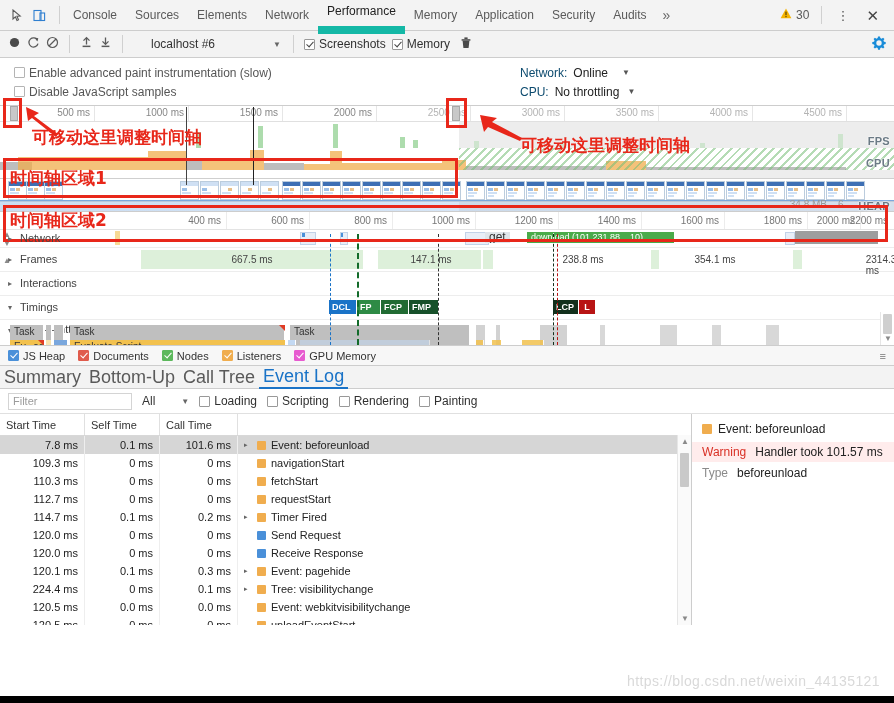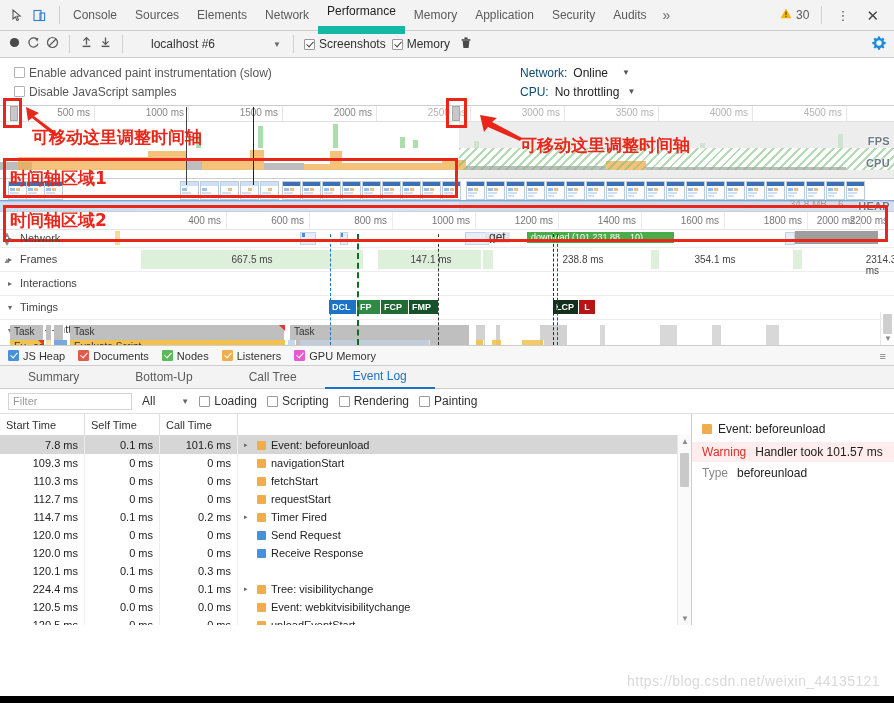--- a/index.html
+++ b/index.html
@@ -154,21 +154,21 @@
     border-bottom:1px solid #cdcdcd;background:#f7f7f7;font-size:11px;color:#333;
   }
   .memrow .chk2{display:inline-flex;align-items:center;gap:4px;}
   .memrow .hamb{margin-left:auto;color:#777;font-size:11px;}
   .tickmark{position:relative;width:11px;height:11px;border:1px solid #999;background:#fff;border-radius:1px;box-sizing:border-box;display:inline-block;}
   .tickmark::after{content:"";position:absolute;left:3px;top:0px;width:3px;height:6px;border:solid #fff;border-width:0 1.6px 1.6px 0;transform:rotate(42deg);}
 
   
   .drawer{position:relative;background:#fff;height:auto;}
   .dtabs{display:flex;align-items:center;height:22px;border-bottom:1px solid #cdcdcd;background:#f3f3f3;}
-  .dtab{padding:0 28px;line-height:21px;height:21px;font-size:12px;color:#5a5a5a;}
+  .dtab{padding:0 4px;line-height:21px;height:21px;font-size:18px;color:#5a5a5a;}
   .dtab.sel{color:#1a73c7;border-bottom:2px solid #1a73c7;}
   .filterbar{display:flex;align-items:center;height:24px;gap:10px;padding:0 8px;border-bottom:1px solid #e0e0e0;background:#fff;}
   .filterinput{
     width:124px;height:17px;border:1px solid #d4d4d4;background:#fff;font-size:11px;
     color:#333;padding:0 4px;box-sizing:border-box;outline:none;
   }
   .filterinput::placeholder{color:#9b9b9b;}
   .allsel{display:flex;align-items:center;gap:26px;font-size:12px;color:#333;}
   .allsel .dd{font-size:8px;color:#666;}
   .cat{display:inline-flex;align-items:center;gap:4px;font-size:12px;color:#303030;}
@@ -937,20 +937,25 @@
           <span class="act c4">
             <span class="disc"></span>
             <span class="csw" style="background:#4a90d9;"></span>
             <span>Receive Response</span>
           </span>
         </div>
         <div class="logrow">
           <span class="n c1">120.1 ms</span>
           <span class="n c2">0.1 ms</span>
           <span class="n c3">0.3 ms</span>
+          <span class="act c4">
+            <span class="disc">▸</span>
+            <span class="csw" style="background:#f0ad4e;"></span>
+            <span>Event: pagehide</span>
+          </span>
         </div>
         <div class="logrow">
           <span class="n c1">224.4 ms</span>
           <span class="n c2">0 ms</span>
           <span class="n c3">0.1 ms</span>
           <span class="act c4">
             <span class="disc">▸</span>
             <span class="csw" style="background:#f0ad4e;"></span>
             <span>Tree: visibilitychange</span>
           </span>

